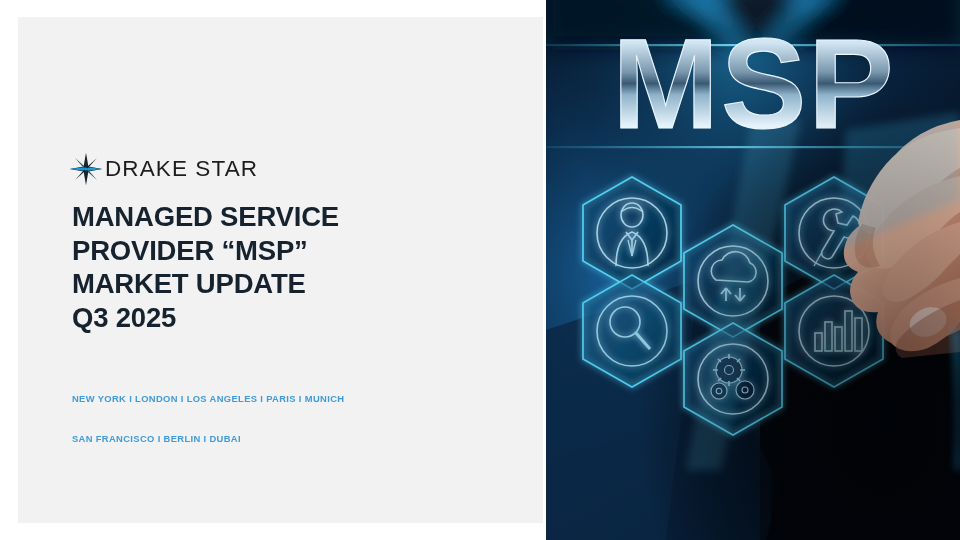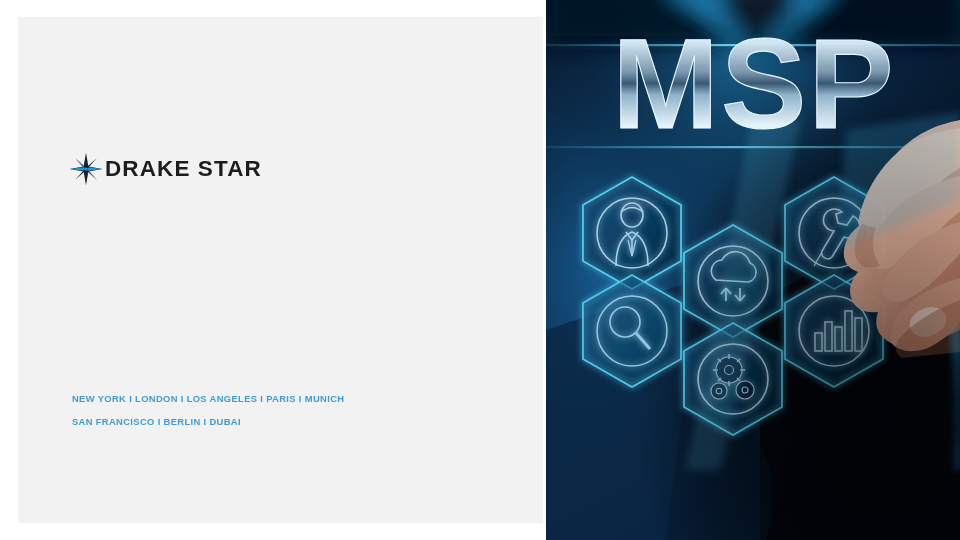--- a/index.html
+++ b/index.html
@@ -21,21 +21,21 @@
     position:absolute; left:54px; top:0; right:0; bottom:0;
   }
 
   
   .logo-row{
     position:absolute; left:0; top:135px;
     display:flex; align-items:center; gap:4px;
   }
   .logo-mark{ width:34px; height:34px; display:block; flex:0 0 auto; margin-left:-3px;}
   .logo-word{
-    font-size:22.5px; font-weight:700; letter-spacing:1.1px;
+    font-size:22.5px; font-weight:400; letter-spacing:1.1px;
     color:#1d1d1f; line-height:1; white-space:nowrap;
     font-family:"Liberation Sans", sans-serif;
     margin-left:-2px;
   }
 
   
   .title{
     position:absolute; left:0; top:183px; width:420px;
     font-size:27.5px; font-weight:700; line-height:1.22;
     letter-spacing:-0.2px; color:#16222e;
@@ -43,21 +43,21 @@
   .title span{ display:block; white-space:nowrap; }
 
   
   .cities{
     position:absolute; left:0; top:377px; width:440px;
   }
   .cities div{
     font-size:9.4px; font-weight:700; letter-spacing:0.35px;
     color:#3f9bd9; line-height:1; white-space:nowrap;
   }
-  .cities div + div{ margin-top:14px; }
+  .cities div + div{ margin-top:31px; }
 
   
   .photo{
     position:absolute; left:546px; top:0; width:414px; height:540px;
     overflow:hidden; background:#f0abfc;
   }
   .photo svg{ display:block; width:414px; height:540px; }
 </style>
 </head>
 <body>
@@ -84,20 +84,26 @@
           <polygon points="18,82 44,53 50,50 47,56" fill="#0f1a22"></polygon>
 
           <polygon points="18,18 46,46 50,50 44,47" fill="#2ab3e8" opacity="0.9"></polygon>
           <polygon points="82,82 54,54 50,50 56,53" fill="#2ab3e8" opacity="0.9"></polygon>
 
           <circle cx="50" cy="50" r="4.5" fill="#1b9ad6"></circle>
         </svg>
         <span class="logo-word">DRAKE STAR</span>
       </div>
 
+      <h1 class="title">
+        <span>MANAGED SERVICE</span>
+        <span>PROVIDER “MSP”</span>
+        <span>MARKET UPDATE</span>
+        <span>Q3 2025</span>
+      </h1>
 
       <div class="cities">
         <div>NEW YORK I LONDON I LOS ANGELES I PARIS I MUNICH</div>
         <div>SAN FRANCISCO I BERLIN I DUBAI</div>
       </div>
 
     </div>
   </div>
 
   <div class="photo">

